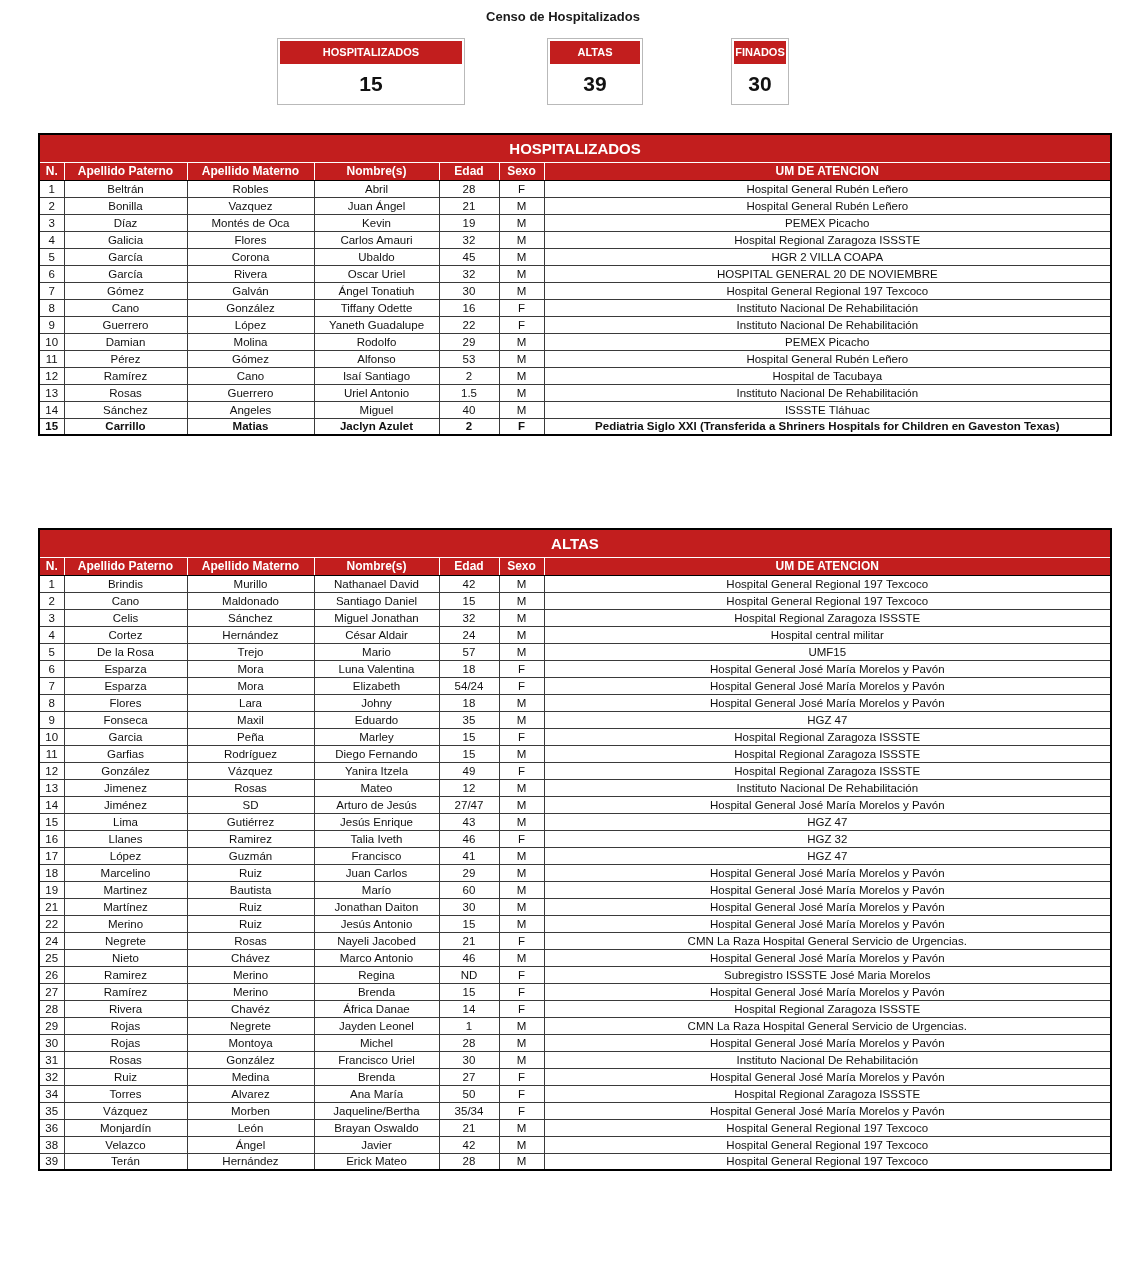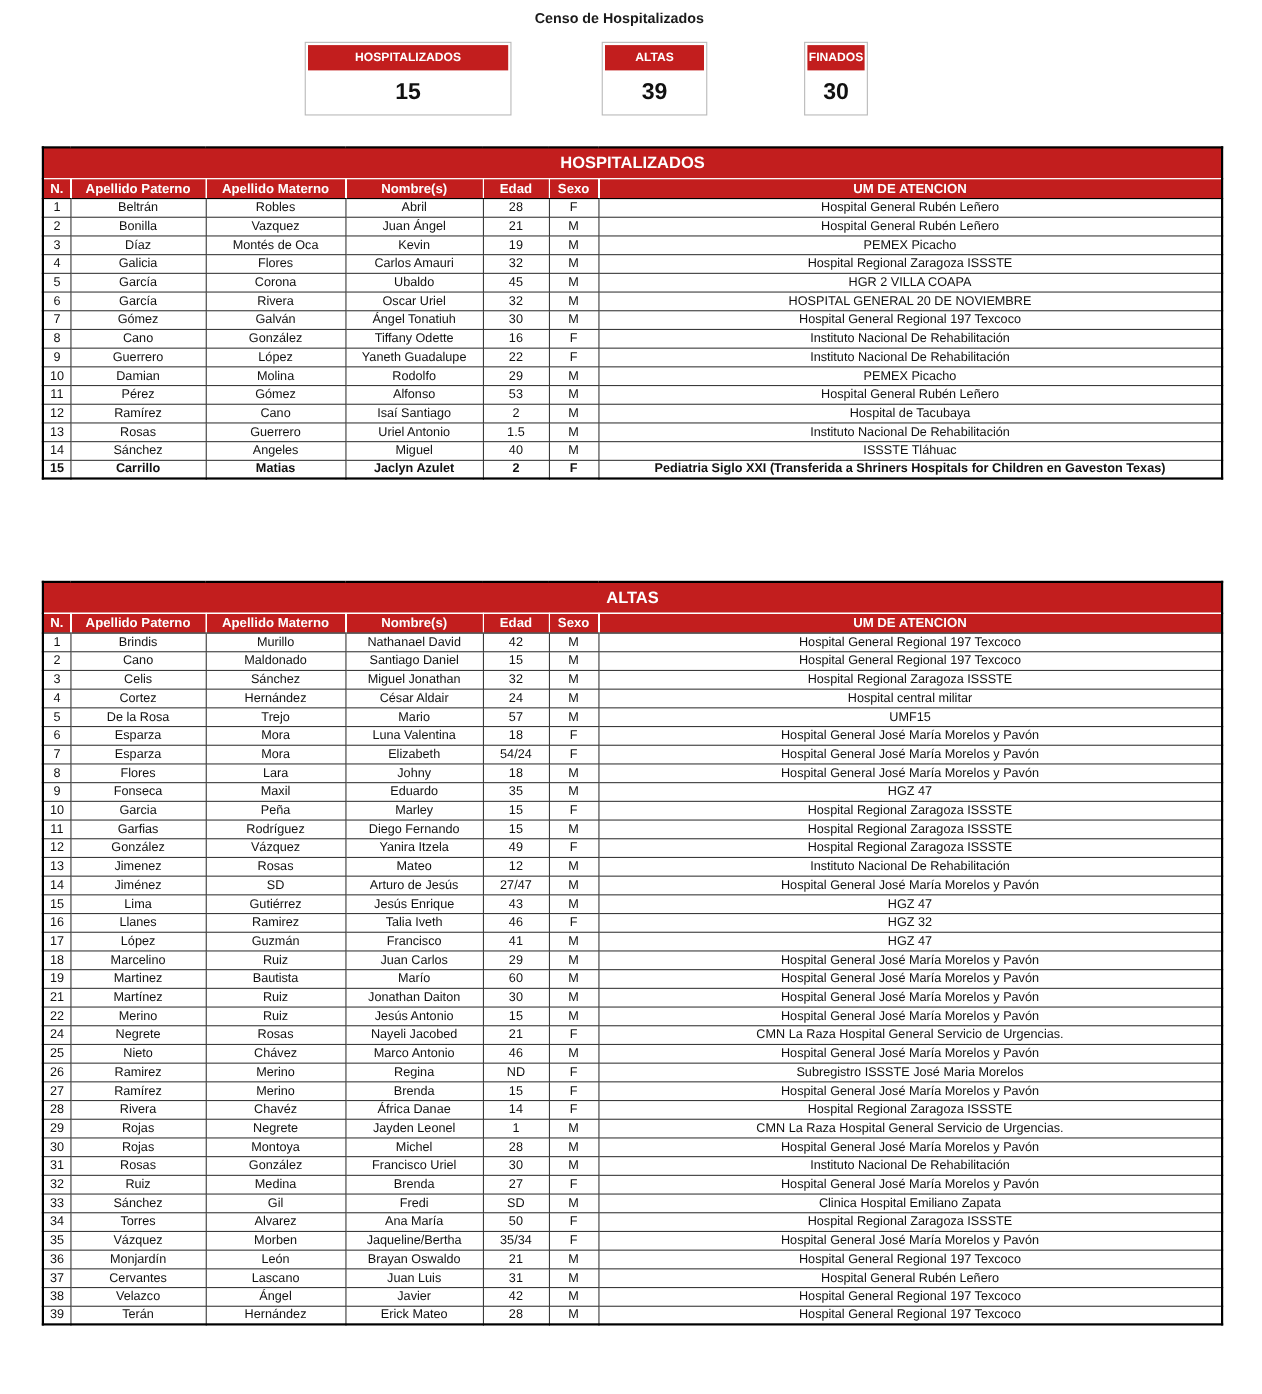--- a/index.html
+++ b/index.html
@@ -530,29 +530,20 @@
       <tr>
         <td>32</td>
         <td>Ruiz</td>
         <td>Medina</td>
         <td>Brenda</td>
         <td>27</td>
         <td>F</td>
         <td>Hospital General José María Morelos y Pavón</td>
       </tr>
       <tr>
-        <td>33</td>
-        <td>Sánchez</td>
-        <td>Gil</td>
-        <td>Fredi</td>
-        <td>SD</td>
-        <td>M</td>
-        <td>Clinica Hospital Emiliano Zapata</td>
-      </tr>
-      <tr>
         <td>34</td>
         <td>Torres</td>
         <td>Alvarez</td>
         <td>Ana María</td>
         <td>50</td>
         <td>F</td>
         <td>Hospital Regional Zaragoza ISSSTE</td>
       </tr>
       <tr>
         <td>35</td>
@@ -566,29 +557,20 @@
       <tr>
         <td>36</td>
         <td>Monjardín</td>
         <td>León</td>
         <td>Brayan Oswaldo</td>
         <td>21</td>
         <td>M</td>
         <td>Hospital General Regional 197 Texcoco</td>
       </tr>
       <tr>
-        <td>37</td>
-        <td>Cervantes</td>
-        <td>Lascano</td>
-        <td>Juan Luis</td>
-        <td>31</td>
-        <td>M</td>
-        <td>Hospital General Rubén Leñero</td>
-      </tr>
-      <tr>
         <td>38</td>
         <td>Velazco</td>
         <td>Ángel</td>
         <td>Javier</td>
         <td>42</td>
         <td>M</td>
         <td>Hospital General Regional 197 Texcoco</td>
       </tr>
       <tr>
         <td>39</td>

